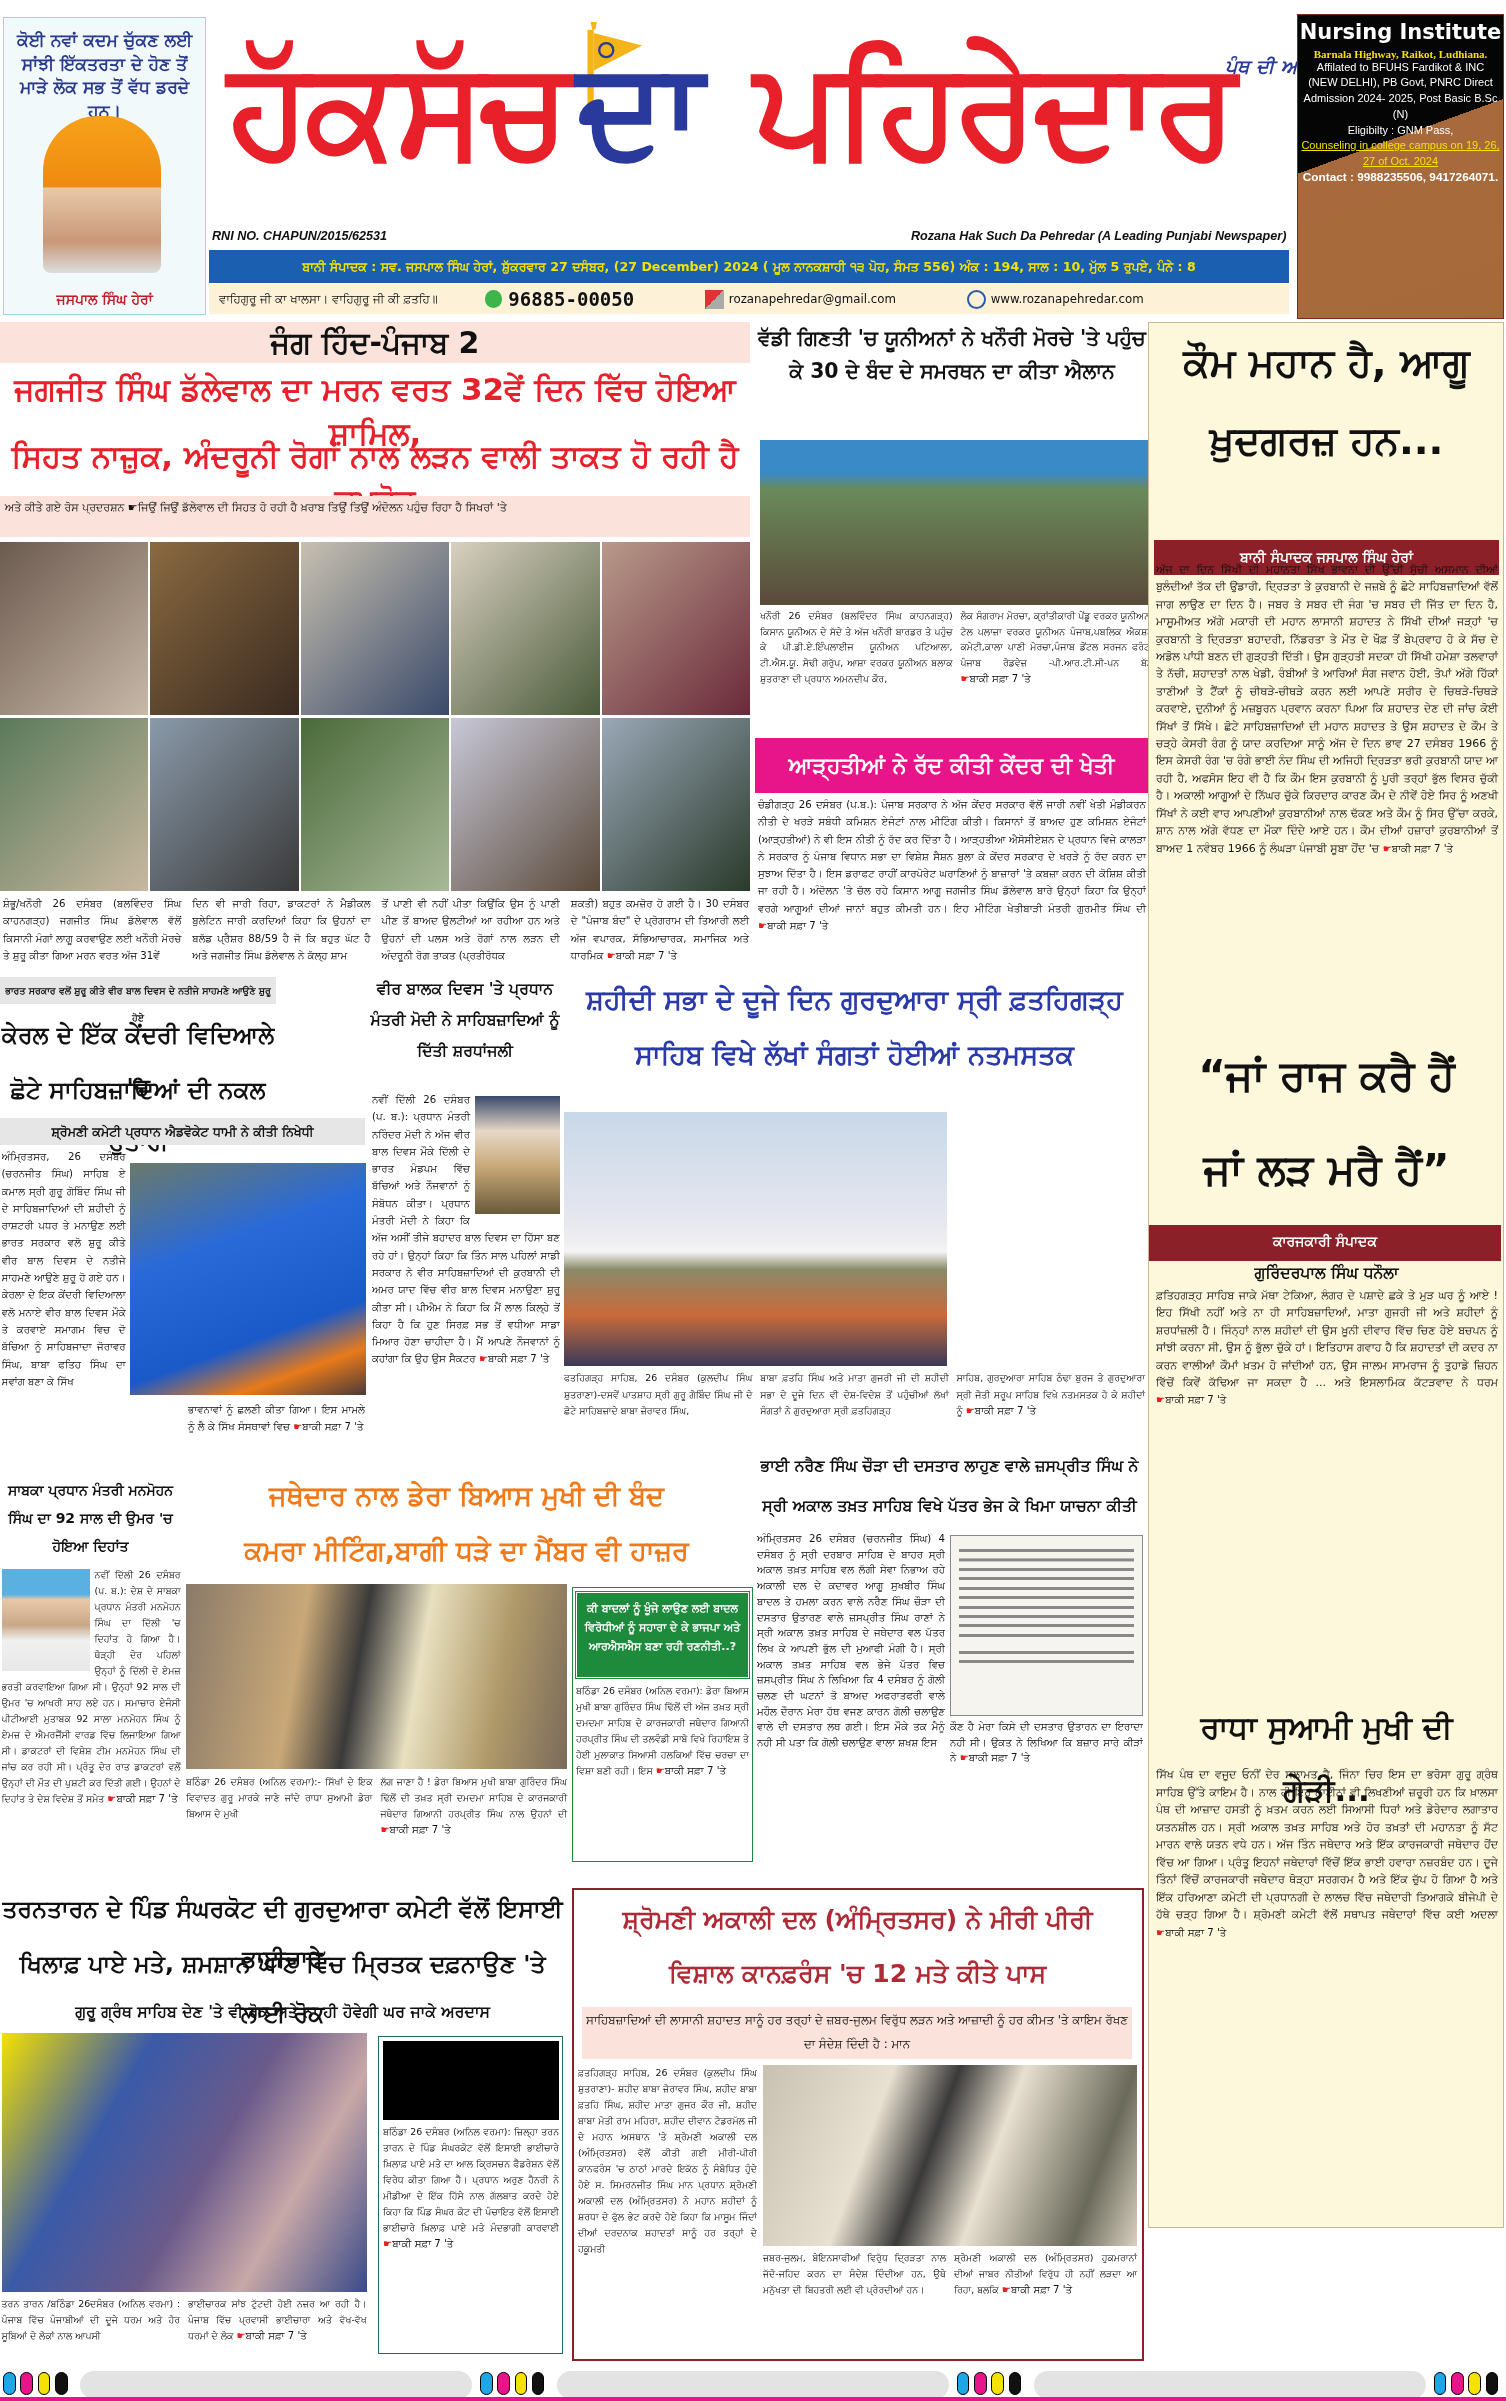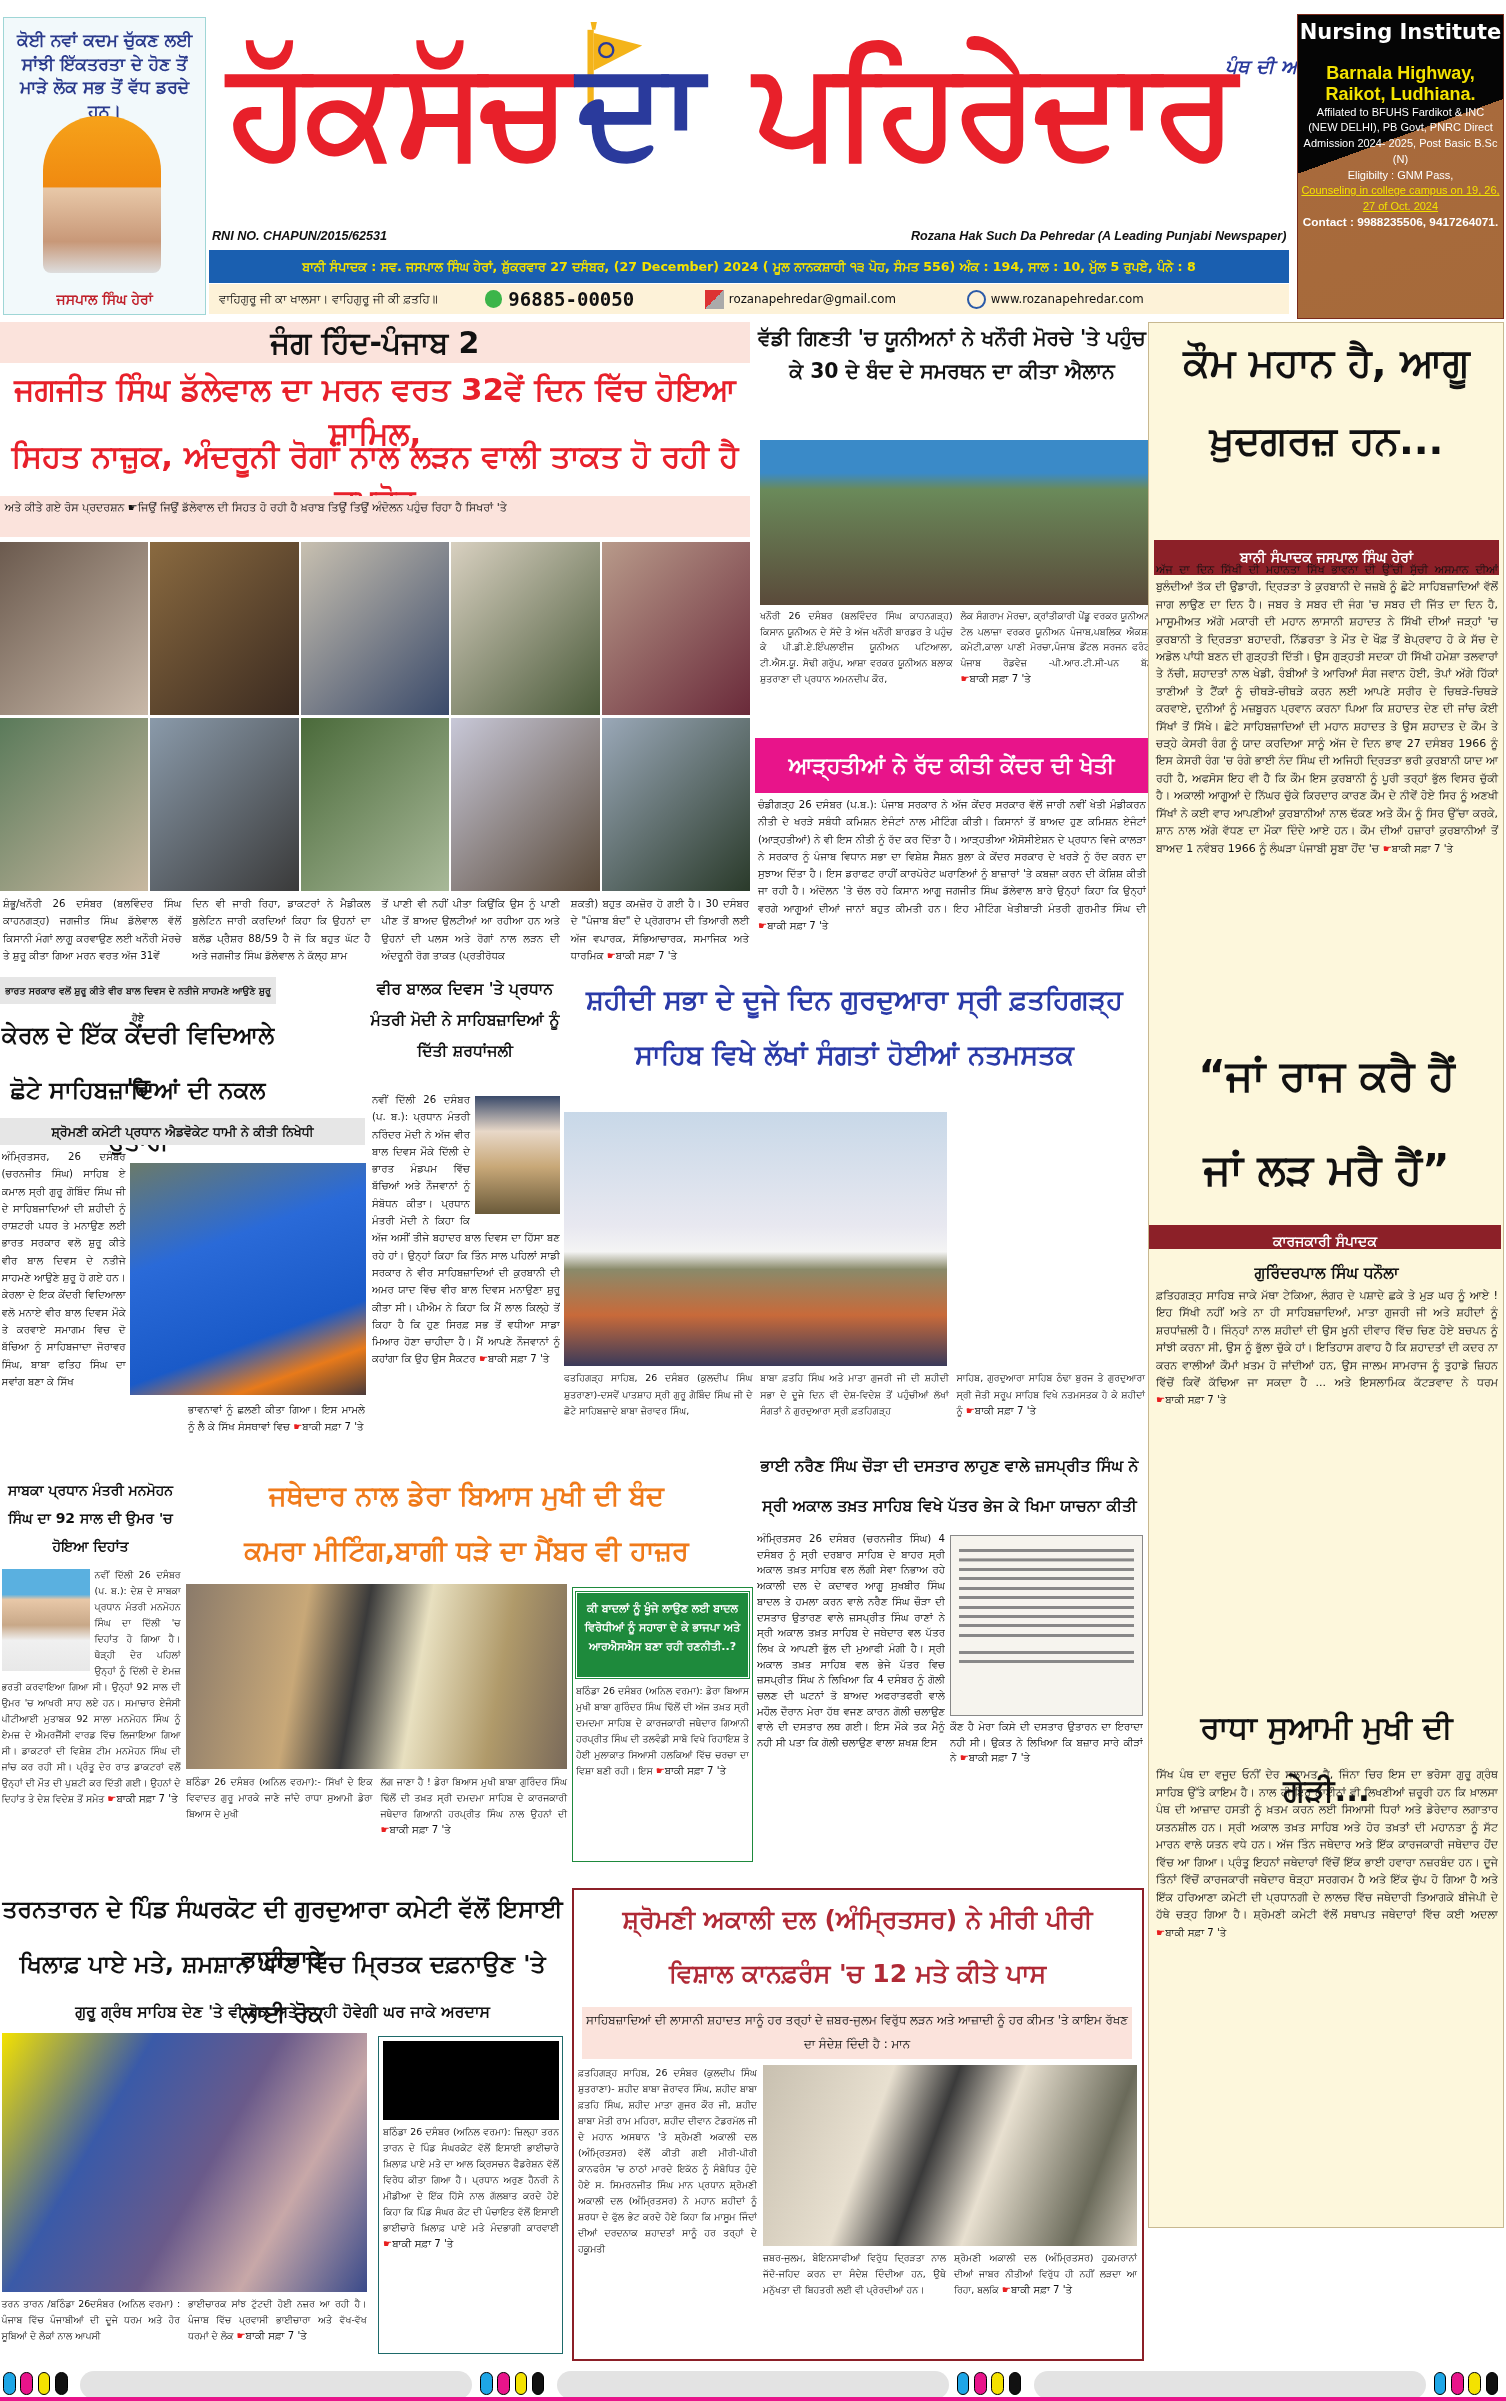--- a/index.html
+++ b/index.html
@@ -11,21 +11,21 @@
 .portrait{position:absolute;left:39px;top:98px;width:118px;height:157px;border-radius:55px 55px 7.9px 7.9px;background:linear-gradient(#f6a21a 0,#f08a10 45%,#e8c8a8 46%,#c89878 80%,#ddd 100%)}
 .quote-name{position:absolute;bottom:6.3px;left:0;right:0;text-align:center;color:#c0202a;font-weight:bold;font-size:14px}
 .logo-word{top:31px;font-family:"DejaVu Sans",sans-serif;font-weight:bold;font-size:133px;line-height:157px;letter-spacing:-4.7px}
 .logo-red{color:#e8202a}
 .logo-blue{color:#2a3a9c}
 .flag{left:581px;top:22px;width:63px;height:86px}
 .tagline{left:1225px;top:55px;font-size:19px;color:#2a3a9c;font-style:italic;font-weight:bold}
 .ad-box{left:1297px;top:14px;width:207px;height:305px;border:1.6px solid #7a2a1a;background:linear-gradient(160deg,#050505 0,#050505 42%,#a86a3c 42%,#a66a3a 100%);color:#fff;text-align:center}
 .ad-title{font-family:"DejaVu Serif",serif;font-style:italic;font-weight:bold;color:#f4e200;font-size:27px;line-height:31px;margin-top:9.4px}
 .ad-sub{font-weight:bold;font-size:21px;margin-top:4.7px}
-.ad-addr{color:#f4e200;font-size:18px;font-weight:bold;margin-top:19px;font-family:Liberation Sans, sans-serif}
+.ad-addr{color:#f4e200;font-size:11px;font-weight:bold;margin-top:4px;font-family:Liberation Serif, serif}
 .ad-small{font-size:11px;line-height:15.7px;font-family:"Liberation Sans",sans-serif;padding:0 3.1px}
 .ad-ul{color:#f4e200;text-decoration:underline}
 .rni{left:212px;top:229px;font-size:12.6px;font-style:italic;font-weight:bold;font-family:"Liberation Sans",sans-serif}
 .rozana{left:911px;top:229px;font-size:12.6px;font-style:italic;font-weight:bold;font-family:"Liberation Sans",sans-serif}
 .date-band{left:209px;top:250px;width:1080px;height:33px;background:#1a5fb0;color:#f4e200;text-align:center;font-size:12.6px;line-height:33px;font-weight:bold}
 .contact-band{left:209px;top:284px;width:1080px;height:30px;background:#fdf2d8;display:flex;align-items:center;font-size:11.8px}
 .contact-band>*{margin-left:10px}
 .phone{font-size:19px;font-weight:bold;font-family:"DejaVu Sans Mono",monospace;margin-left:31px}
 .wa{width:17.3px;height:17.3px;border-radius:50%;background:#3cb54a;margin-left:47px}
 .mail-ic{width:19px;height:19px;background:linear-gradient(135deg,#d33 50%,#aaa 50%);margin-left:71px}
@@ -130,21 +130,21 @@
 
 <div class="abs cream" style="left:1148px;top:322px;width:356px;height:973px"></div>
 <div class="abs h-black" style="left:1154px;top:330px;width:345px;font-size:39px;line-height:66px">ਕੌਮ ਮਹਾਨ ਹੈ, ਆਗੂ</div>
 <div class="abs h-black" style="left:1154px;top:408px;width:345px;font-size:39px;line-height:66px">ਖ਼ੁਦਗਰਜ਼ ਹਨ...</div>
 <div class="abs maroon-bar" style="left:1154px;top:540px;width:345px;height:35px;font-size:14px;line-height:35px">ਬਾਨੀ ਸੰਪਾਦਕ ਜਸਪਾਲ ਸਿੰਘ ਹੇਰਾਂ</div>
 <div class="abs body-text" style="left:1156px;top:561px;width:342px;font-size:11px;line-height:17.4px"><span>ਅੱਜ ਦਾ ਦਿਨ ਸਿੱਖੀ ਦੀ ਮਹਾਨਤਾ ਸਿੱਖ ਭਾਵਨਾ ਦੀ ਉੱਚੀ ਸੁੱਚੀ ਅਸਮਾਨ ਦੀਆਂ ਬੁਲੰਦੀਆਂ ਤੱਕ ਦੀ ਉਡਾਰੀ, ਦ੍ਰਿੜਤਾ ਤੇ ਕੁਰਬਾਨੀ ਦੇ ਜਜ਼ਬੇ ਨੂੰ ਛੋਟੇ ਸਾਹਿਬਜ਼ਾਦਿਆਂ ਵੱਲੋਂ ਜਾਗ ਲਾਉਣ ਦਾ ਦਿਨ ਹੈ। ਜਬਰ ਤੇ ਸਬਰ ਦੀ ਜੰਗ 'ਚ ਸਬਰ ਦੀ ਜਿੱਤ ਦਾ ਦਿਨ ਹੈ, ਮਾਸੂਮੀਅਤ ਅੱਗੇ ਮਕਾਰੀ ਦੀ ਮਹਾਨ ਲਾਸਾਨੀ ਸ਼ਹਾਦਤ ਨੇ ਸਿੱਖੀ ਦੀਆਂ ਜੜ੍ਹਾਂ 'ਚ ਕੁਰਬਾਨੀ ਤੇ ਦ੍ਰਿੜਤਾ ਬਹਾਦਰੀ, ਨਿੱਡਰਤਾ ਤੇ ਮੌਤ ਦੇ ਖੌਫ਼ ਤੋਂ ਬੇਪ੍ਰਵਾਹ ਹੋ ਕੇ ਸੱਚ ਦੇ ਅਡੋਲ ਪਾਂਧੀ ਬਣਨ ਦੀ ਗੁੜ੍ਹਤੀ ਦਿੱਤੀ। ਉਸ ਗੁੜ੍ਹਤੀ ਸਦਕਾ ਹੀ ਸਿੱਖੀ ਹਮੇਸ਼ਾ ਤਲਵਾਰਾਂ ਤੇ ਨੱਚੀ, ਸ਼ਹਾਦਤਾਂ ਨਾਲ ਖੇਡੀ, ਰੰਬੀਆਂ ਤੇ ਆਰਿਆਂ ਸੰਗ ਜਵਾਨ ਹੋਈ, ਤੋਪਾਂ ਅੱਗੇ ਹਿੱਕਾਂ ਤਾਣੀਆਂ ਤੇ ਟੈਂਕਾਂ ਨੂੰ ਚੀਥੜੇ-ਚੀਥੜੇ ਕਰਨ ਲਈ ਆਪਣੇ ਸਰੀਰ ਦੇ ਚਿਥੜੇ-ਚਿਥੜੇ ਕਰਵਾਏ, ਦੁਨੀਆਂ ਨੂੰ ਮਜ਼ਬੂਰਨ ਪ੍ਰਵਾਨ ਕਰਨਾ ਪਿਆ ਕਿ ਸ਼ਹਾਦਤ ਦੇਣ ਦੀ ਜਾਂਚ ਕੋਈ ਸਿੱਖਾਂ ਤੋਂ ਸਿੱਖੇ। ਛੋਟੇ ਸਾਹਿਬਜ਼ਾਦਿਆਂ ਦੀ ਮਹਾਨ ਸ਼ਹਾਦਤ ਤੇ ਉਸ ਸ਼ਹਾਦਤ ਦੇ ਕੌਮ ਤੇ ਚੜ੍ਹੇ ਕੇਸਰੀ ਰੰਗ ਨੂੰ ਯਾਦ ਕਰਦਿਆ ਸਾਨੂੰ ਅੱਜ ਦੇ ਦਿਨ ਭਾਵ 27 ਦਸੰਬਰ 1966 ਨੂੰ ਇਸ ਕੇਸਰੀ ਰੰਗ 'ਚ ਰੰਗੇ ਭਾਈ ਨੰਦ ਸਿੰਘ ਦੀ ਅਜਿਹੀ ਦ੍ਰਿੜਤਾ ਭਰੀ ਕੁਰਬਾਨੀ ਯਾਦ ਆ ਰਹੀ ਹੈ, ਅਫਸੋਸ ਇਹ ਵੀ ਹੈ ਕਿ ਕੌਮ ਇਸ ਕੁਰਬਾਨੀ ਨੂੰ ਪੂਰੀ ਤਰ੍ਹਾਂ ਭੁੱਲ ਵਿਸਰ ਚੁੱਕੀ ਹੈ। ਅਕਾਲੀ ਆਗੂਆਂ ਦੇ ਨਿੱਘਰ ਚੁੱਕੇ ਕਿਰਦਾਰ ਕਾਰਣ ਕੌਮ ਦੇ ਨੀਵੇਂ ਹੋਏ ਸਿਰ ਨੂੰ ਅਣਖੀ ਸਿੱਖਾਂ ਨੇ ਕਈ ਵਾਰ ਆਪਣੀਆਂ ਕੁਰਬਾਨੀਆਂ ਨਾਲ ਢੱਕਣ ਅਤੇ ਕੌਮ ਨੂੰ ਸਿਰ ਉੱਚਾ ਕਰਕੇ, ਸ਼ਾਨ ਨਾਲ ਅੱਗੇ ਵੱਧਣ ਦਾ ਮੌਕਾ ਦਿੰਦੇ ਆਏ ਹਨ। ਕੌਮ ਦੀਆਂ ਹਜ਼ਾਰਾਂ ਕੁਰਬਾਨੀਆਂ ਤੋਂ ਬਾਅਦ 1 ਨਵੰਬਰ 1966 ਨੂੰ ਲੰਘੜਾ ਪੰਜਾਬੀ ਸੂਬਾ ਹੋਂਦ 'ਚ</span> <span class="more">ਬਾਕੀ ਸਫ਼ਾ 7 'ਤੇ</span></div>
 
 <div class="abs h-black" style="left:1154px;top:1036px;width:345px;font-size:42px;line-height:79px">“ਜਾਂ ਰਾਜ ਕਰੈ ਹੈਂ</div>
 <div class="abs h-black" style="left:1154px;top:1130px;width:345px;font-size:42px;line-height:79px">ਜਾਂ ਲੜ ਮਰੈ ਹੈਂ”</div>
 <div class="abs cream" style="left:1148px;top:1215px;width:356px;height:1013px;border-top:none"></div>
-<div class="abs maroon-bar" style="left:1149px;top:1225px;width:352px;height:24px;font-size:14px;line-height:33px">ਕਾਰਜਕਾਰੀ ਸੰਪਾਦਕ</div>
+<div class="abs maroon-bar" style="left:1149px;top:1225px;width:352px;height:36px;font-size:14px;line-height:33px">ਕਾਰਜਕਾਰੀ ਸੰਪਾਦਕ</div>
 <div class="abs h-black" style="left:1154px;top:1261px;width:345px;font-size:15.7px;line-height:23.6px">ਗੁਰਿੰਦਰਪਾਲ ਸਿੰਘ ਧਨੌਲਾ</div>
 <div class="abs body-text" style="left:1156px;top:1287px;width:342px;font-size:11px;line-height:17.4px;height:377px;overflow:hidden"><span>ਫ਼ਤਿਹਗੜ੍ਹ ਸਾਹਿਬ ਜਾਕੇ ਮੱਥਾ ਟੇਕਿਆ, ਲੰਗਰ ਦੇ ਪਸ਼ਾਦੇ ਛਕੇ ਤੇ ਮੁੜ ਘਰ ਨੂੰ ਆਏ ! ਇਹ ਸਿੱਖੀ ਨਹੀਂ ਅਤੇ ਨਾ ਹੀ ਸਾਹਿਬਜ਼ਾਦਿਆਂ, ਮਾਤਾ ਗੁਜਰੀ ਜੀ ਅਤੇ ਸ਼ਹੀਦਾਂ ਨੂੰ ਸ਼ਰਧਾਂਜ਼ਲੀ ਹੈ। ਜਿੰਨ੍ਹਾਂ ਨਾਲ ਸ਼ਹੀਦਾਂ ਦੀ ਉਸ ਖ਼ੂਨੀ ਦੀਵਾਰ ਵਿੱਚ ਚਿਣ ਹੋਏ ਬਚਪਨ ਨੂੰ ਸਾਂਝੀ ਕਰਨਾ ਸੀ, ਉਸ ਨੂੰ ਭੁੱਲਾ ਚੁੱਕੇ ਹਾਂ। ਇਤਿਹਾਸ ਗਵਾਹ ਹੈ ਕਿ ਸ਼ਹਾਦਤਾਂ ਦੀ ਕਦਰ ਨਾ ਕਰਨ ਵਾਲੀਆਂ ਕੌਮਾਂ ਖ਼ਤਮ ਹੋ ਜਾਂਦੀਆਂ ਹਨ, ਉਸ ਜਾਲਮ ਸਾਮਰਾਜ ਨੂੰ ਤੁਹਾਡੇ ਜ਼ਿਹਨ ਵਿੱਚੋਂ ਕਿਵੇਂ ਕੱਢਿਆ ਜਾ ਸਕਦਾ ਹੈ ... ਅਤੇ ਇਸਲਾਮਿਕ ਕੱਟੜਵਾਦ ਨੇ ਧਰਮ</span> <span class="more">ਬਾਕੀ ਸਫ਼ਾ 7 'ਤੇ</span></div>
 
 <div class="abs h-black" style="left:1154px;top:1696px;width:345px;font-size:31px;line-height:63px">ਰਾਧਾ ਸੁਆਮੀ ਮੁਖੀ ਦੀ ਗੇੜੀ...</div>
 <div class="abs body-text" style="left:1156px;top:1766px;width:342px;font-size:11px;line-height:17.5px;height:455px;overflow:hidden"><span>ਸਿੱਖ ਪੰਥ ਦਾ ਵਜੂਦ ਓਨੀਂ ਦੇਰ ਸਲਾਮਤ ਹੈ, ਜਿੰਨਾ ਚਿਰ ਇਸ ਦਾ ਭਰੋਸਾ ਗੁਰੂ ਗ੍ਰੰਥ ਸਾਹਿਬ ਉੱਤੇ ਕਾਇਮ ਹੈ। ਨਾਲ ਹੀ ਇਹ ਲਾਈਨਾਂ ਵੀ ਲਿਖਣੀਆਂ ਜ਼ਰੂਰੀ ਹਨ ਕਿ ਖ਼ਾਲਸਾ ਪੰਥ ਦੀ ਆਜ਼ਾਦ ਹਸਤੀ ਨੂੰ ਖ਼ਤਮ ਕਰਨ ਲਈ ਸਿਆਸੀ ਧਿਰਾਂ ਅਤੇ ਡੇਰੇਦਾਰ ਲਗਾਤਾਰ ਯਤਨਸ਼ੀਲ ਹਨ। ਸ੍ਰੀ ਅਕਾਲ ਤਖ਼ਤ ਸਾਹਿਬ ਅਤੇ ਹੋਰ ਤਖ਼ਤਾਂ ਦੀ ਮਹਾਨਤਾ ਨੂੰ ਸੱਟ ਮਾਰਨ ਵਾਲੇ ਯਤਨ ਵਧੇ ਹਨ। ਅੱਜ ਤਿੰਨ ਜਥੇਦਾਰ ਅਤੇ ਇੱਕ ਕਾਰਜਕਾਰੀ ਜਥੇਦਾਰ ਹੋਂਦ ਵਿੱਚ ਆ ਗਿਆ। ਪ੍ਰੰਤੂ ਇਹਨਾਂ ਜਥੇਦਾਰਾਂ ਵਿੱਚੋਂ ਇੱਕ ਭਾਈ ਹਵਾਰਾ ਨਜ਼ਰਬੰਦ ਹਨ। ਦੂਜੇ ਤਿੰਨਾਂ ਵਿੱਚੋਂ ਕਾਰਜਕਾਰੀ ਜਥੇਦਾਰ ਥੋੜ੍ਹਾ ਸਰਗਰਮ ਹੈ ਅਤੇ ਇੱਕ ਚੁੱਪ ਹੋ ਗਿਆ ਹੈ ਅਤੇ ਇੱਕ ਹਰਿਆਣਾ ਕਮੇਟੀ ਦੀ ਪ੍ਰਧਾਨਗੀ ਦੇ ਲਾਲਚ ਵਿੱਚ ਜਥੇਦਾਰੀ ਤਿਆਗਕੇ ਬੀਜੇਪੀ ਦੇ ਹੱਥੇ ਚੜ੍ਹ ਗਿਆ ਹੈ। ਸ਼੍ਰੋਮਣੀ ਕਮੇਟੀ ਵੱਲੋਂ ਸਥਾਪਤ ਜਥੇਦਾਰਾਂ ਵਿੱਚ ਕਈ ਅਦਲਾ</span> <span class="more">ਬਾਕੀ ਸਫ਼ਾ 7 'ਤੇ</span></div>
 
 <div class="abs gray-bar" style="left:0;top:977px;width:276px;height:27px;font-size:9.4px;line-height:27px">ਭਾਰਤ ਸਰਕਾਰ ਵਲੋਂ ਸ਼ੁਰੂ ਕੀਤੇ ਵੀਰ ਬਾਲ ਦਿਵਸ ਦੇ ਨਤੀਜੇ ਸਾਹਮਣੇ ਆਉਣੇ ਸ਼ੁਰੂ ਹੋਏ</div>
 <div class="abs h-black" style="left:0;top:1009px;width:276px;font-size:23.6px;line-height:52px">ਕੇਰਲ ਦੇ ਇੱਕ ਕੇਂਦਰੀ ਵਿਦਿਆਲੇ 'ਚ</div>
 <div class="abs h-black" style="left:0;top:1064px;width:276px;font-size:23.6px;line-height:52px">ਛੋਟੇ ਸਾਹਿਬਜ਼ਾਦਿਆਂ ਦੀ ਨਕਲ ਉਤਾਰੀ</div>
 <div class="abs gray-bar" style="left:0;top:1118px;width:365px;height:27px;font-size:12.6px;line-height:27px">ਸ਼੍ਰੋਮਣੀ ਕਮੇਟੀ ਪ੍ਰਧਾਨ ਐਡਵੋਕੇਟ ਧਾਮੀ ਨੇ ਕੀਤੀ ਨਿਖੇਧੀ</div>

